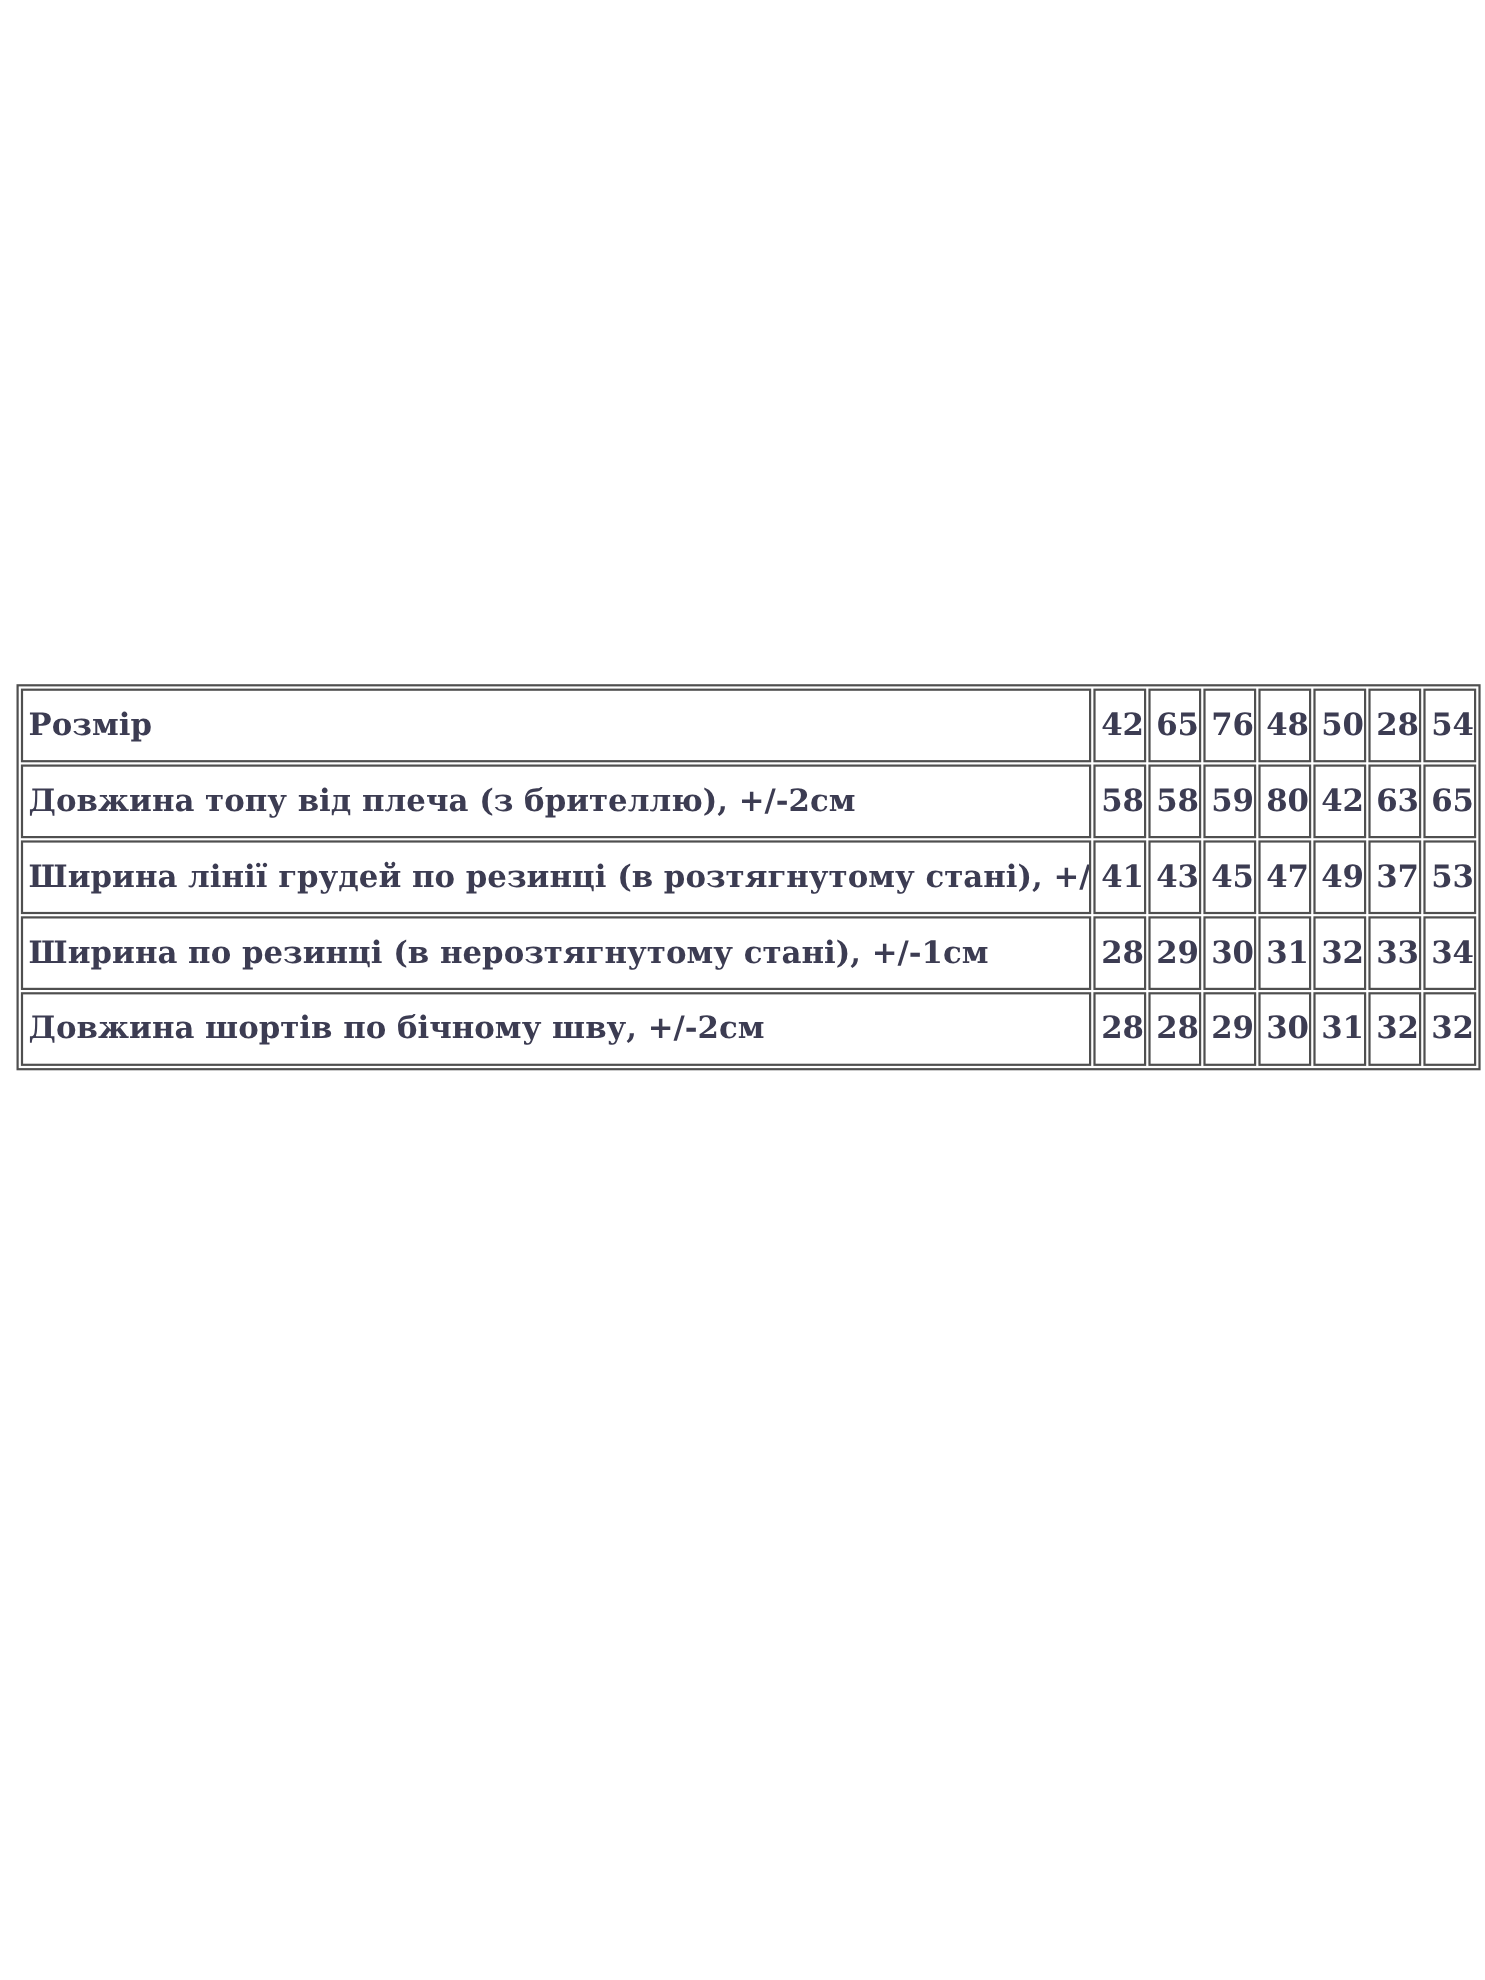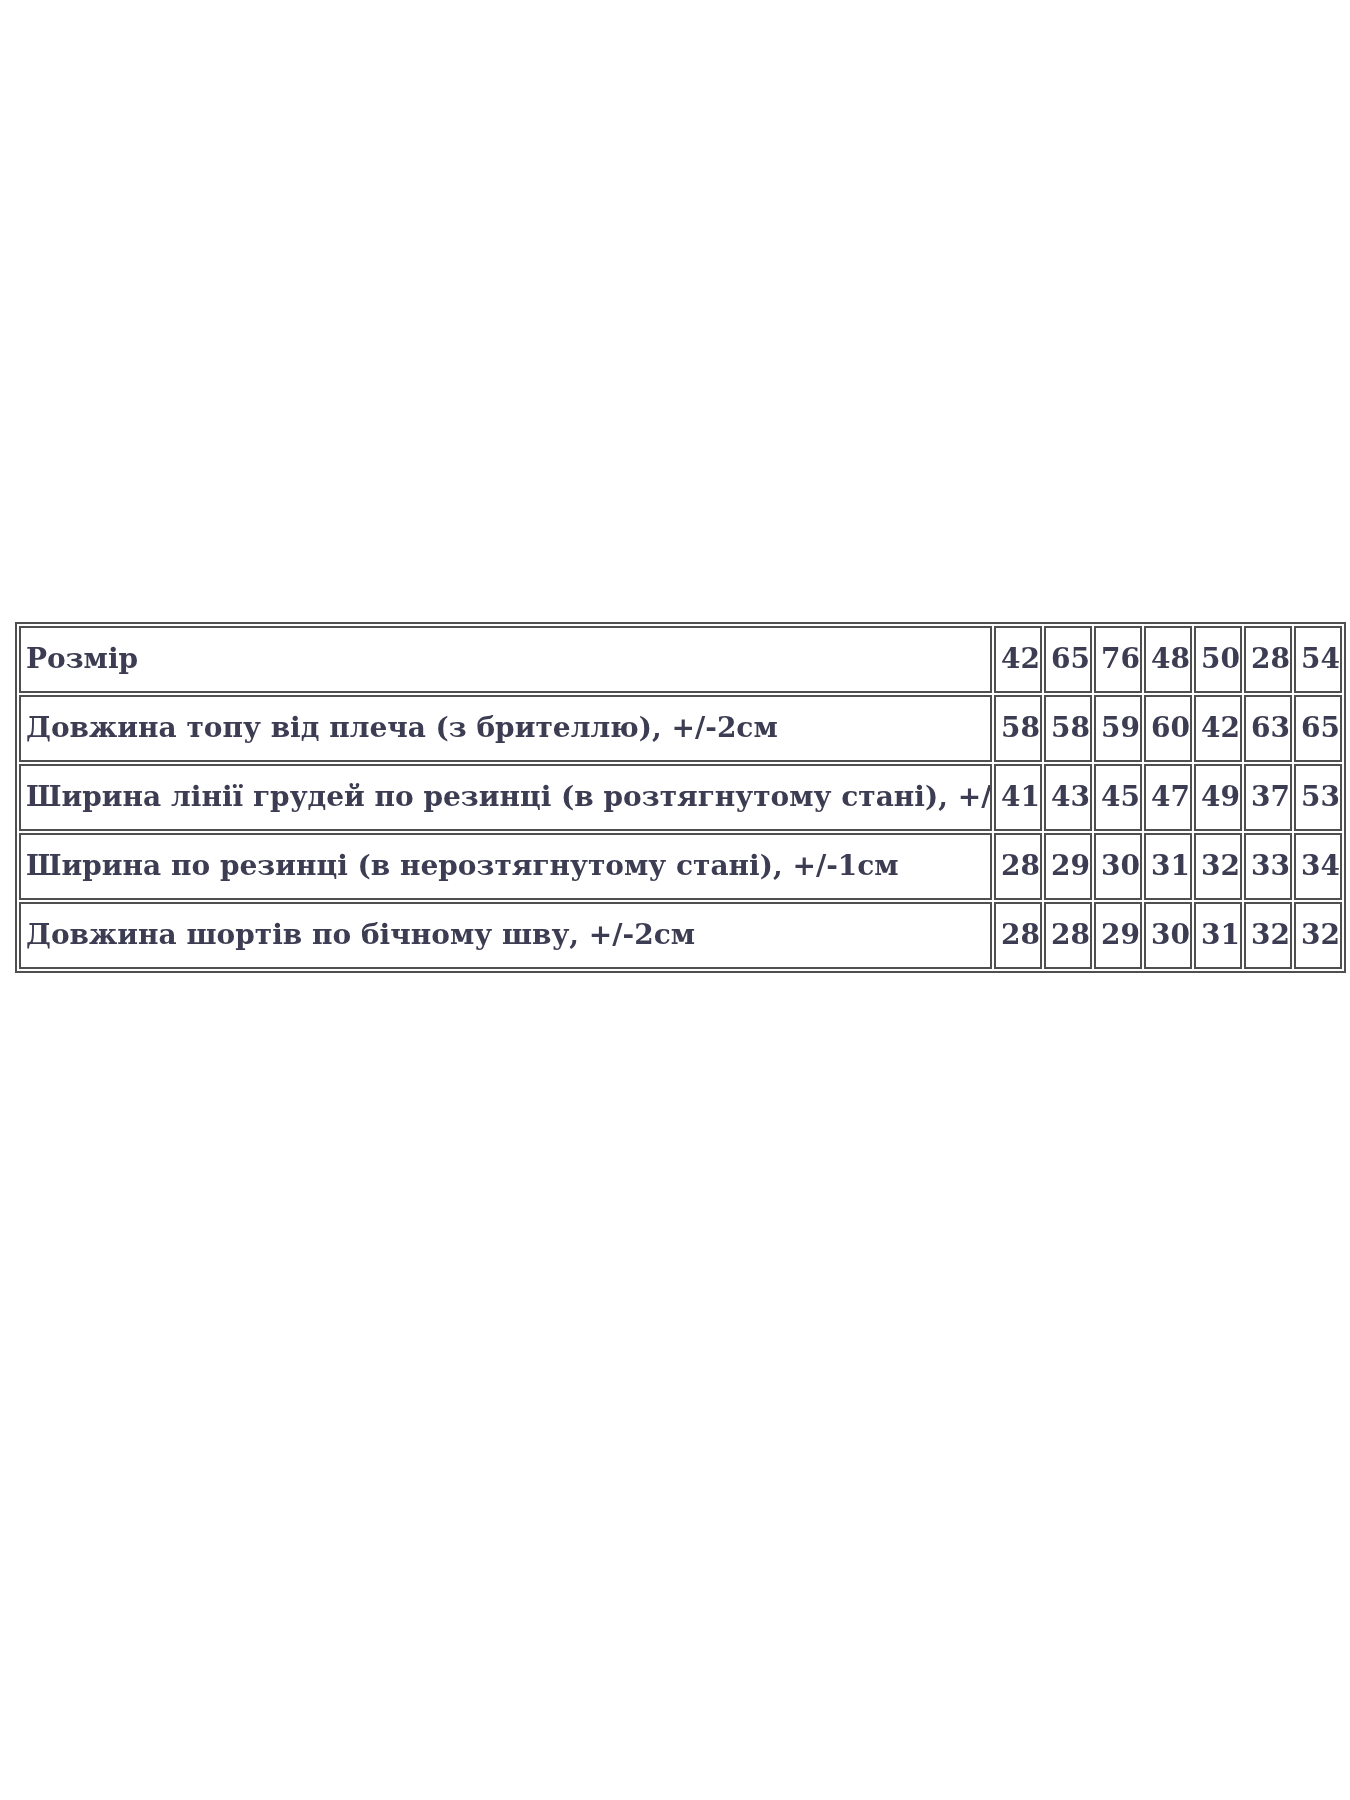--- a/index.html
+++ b/index.html
@@ -63,21 +63,21 @@
         <td class="num-cell">48</td>
         <td class="num-cell">50</td>
         <td class="num-cell">28</td>
         <td class="num-cell">54</td>
       </tr>
       <tr>
         <td class="label-cell">Довжина топу від плеча (з брителлю), +/-2см</td>
         <td class="num-cell">58</td>
         <td class="num-cell">58</td>
         <td class="num-cell">59</td>
-        <td class="num-cell">60</td>
+        <td class="num-cell">80</td>
         <td class="num-cell">42</td>
         <td class="num-cell">63</td>
         <td class="num-cell">65</td>
       </tr>
       <tr>
         <td class="label-cell">Ширина лінії грудей по резинці (в розтягнутому стані), +/-1см</td>
         <td class="num-cell">41</td>
         <td class="num-cell">43</td>
         <td class="num-cell">45</td>
         <td class="num-cell">47</td>

